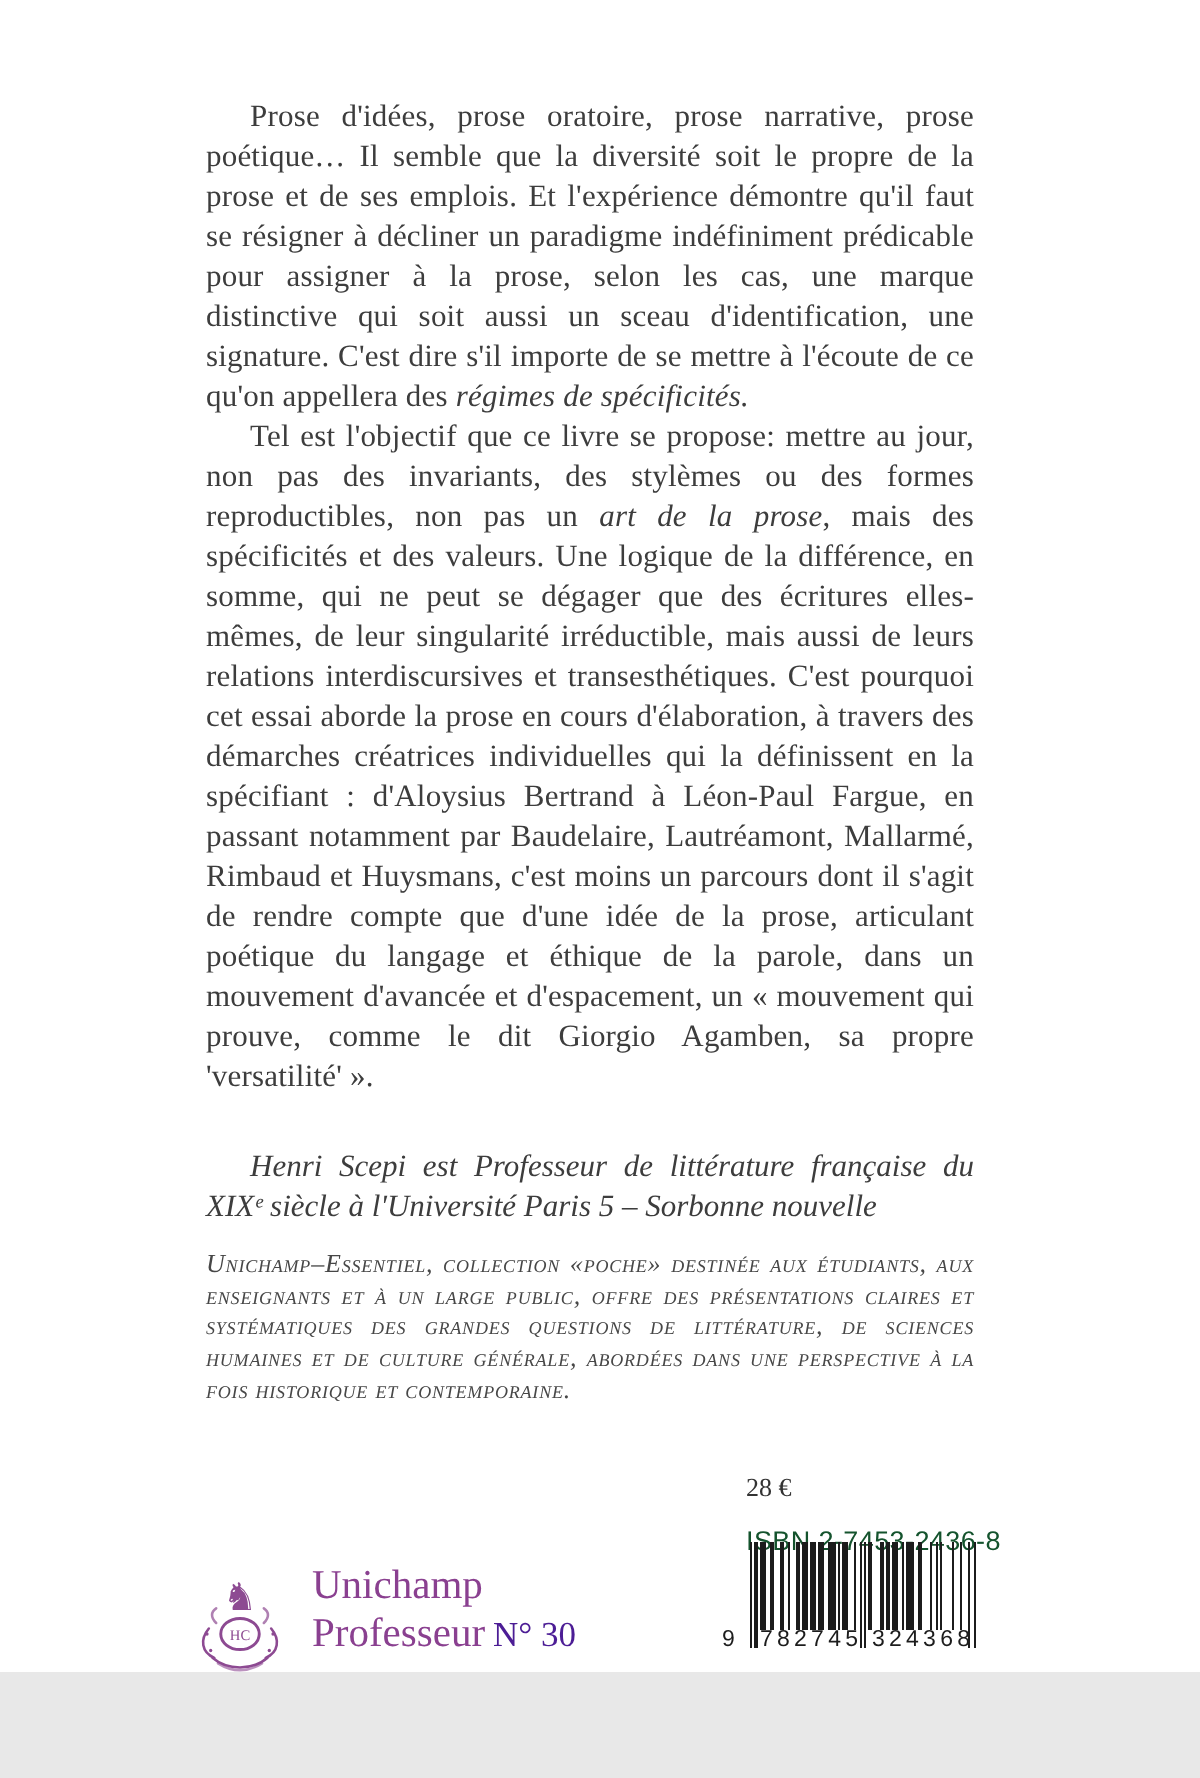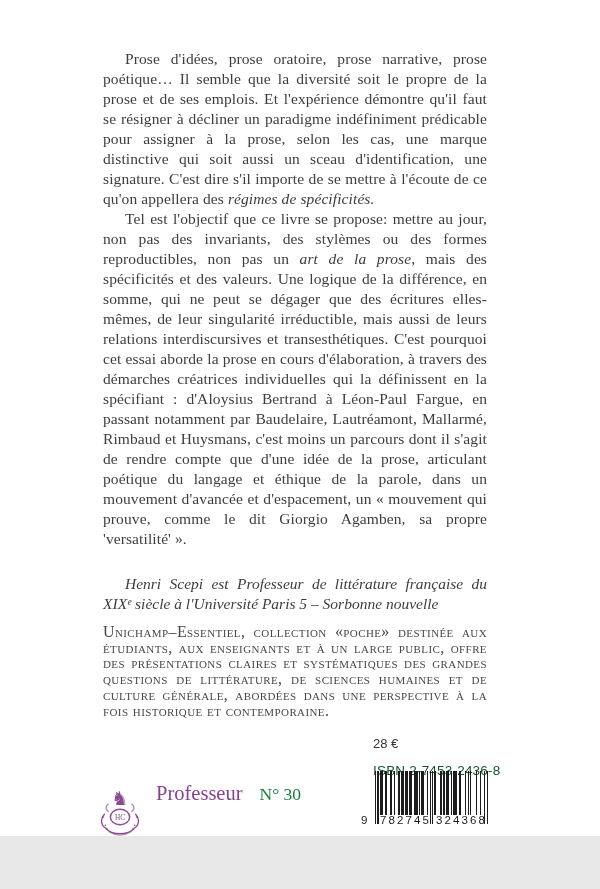--- a/index.html
+++ b/index.html
@@ -28,30 +28,31 @@
     left:103px;top:574px;width:384px;
     font-size:15.5px;line-height:20px;
     font-style:italic;
     text-align:justify;
     text-indent:22px;
   }
   
   .collection-note{
     position:absolute;
     left:103px;top:624px;width:384px;
-    font-size:16px;line-height:15.7px;
+    font-size:13px;line-height:15.7px;
     font-variant:small-caps;
     letter-spacing:0.4px;
     text-align:justify;
     color:#474747;
+    font-style:italic;
   }
   
   .price{
     position:absolute;left:373px;top:736px;
-    font-family:Liberation Sans, sans-serif;
+    font-family:Liberation Serif, serif;
     font-size:13px;color:#333;
   }
   .isbn{
     position:absolute;left:373px;top:763px;
     font-family:"Liberation Sans","DejaVu Sans",sans-serif;
     font-size:13.5px;color:#14532d;letter-spacing:0.2px;
   }
   .barcode-wrap{position:absolute;left:375px;top:771px;width:114px;height:56px;}
   .bars{display:flex;align-items:flex-start;width:114px;}
   .bm{flex:none;width:1.2px;height:44px;}
@@ -67,21 +68,21 @@
   .bc-g2{position:absolute;left:61px;width:49px;display:flex;justify-content:space-between;}
   
   .publisher{
     position:absolute;left:97px;top:782px;
     display:flex;align-items:flex-start;
   }
   .emblem{flex:none;margin-top:2px;}
   .pub-text{margin-left:13px;line-height:23.5px;}
   .pub-line1{font-size:20.5px;}
   .pub-line2{font-size:20.5px;}
-  .pub-num{font-size:17.5px;color:#15803d;margin-left:13px;}
+  .pub-num{font-size:17.5px;color:#4c1d95;margin-left:0;}
 </style>
 </head>
 <body>
 
 <div class="page">
 
   <div class="blurb">
       <p><span>Prose d'idées, prose oratoire, prose narrative, prose poétique… Il semble que la diversité soit le propre de la prose et de ses emplois. Et l'expérience démontre qu'il faut se résigner à décliner un paradigme indéfiniment prédicable pour assigner à la prose, selon les cas, une marque distinctive qui soit aussi un sceau d'identification, une signature. C'est dire s'il importe de se mettre à l'écoute de ce qu'on appellera des </span><i>régimes de spécificités.</i></p>
       <p><span>Tel est l'objectif que ce livre se propose: mettre au jour, non pas des invariants, des stylèmes ou des formes reproductibles, non pas un </span><i>art de la prose</i><span>, mais des spécificités et des valeurs. Une logique de la différence, en somme, qui ne peut se dégager que des écritures elles-mêmes, de leur singularité irréductible, mais aussi de leurs relations interdiscursives et transesthétiques. C'est pourquoi cet essai aborde la prose en cours d'élaboration, à travers des démarches créatrices individuelles qui la définissent en la spécifiant : d'Aloysius Bertrand à Léon-Paul Fargue, en passant notamment par Baudelaire, Lautréamont, Mallarmé, Rimbaud et Huysmans, c'est moins un parcours dont il s'agit de rendre compte que d'une idée de la prose, articulant poétique du langage et éthique de la parole, dans un mouvement d'avancée et d'espacement, un « mouvement qui prouve, comme le dit Giorgio Agamben, sa propre 'versatilité' ».</span></p>
     </div>
@@ -229,20 +230,21 @@
             <circle cx="43" cy="36" r="0.9"></circle>
           <circle cx="9" cy="45" r="0.9"></circle>
             <circle cx="41" cy="45" r="0.9"></circle>
         </g>
         <ellipse cx="25" cy="36" rx="10.5" ry="8.5" fill="none" stroke="#8d4a92" stroke-width="1.6"></ellipse>
         <text id="emblem-monogram" x="25" y="39.5" font-size="8" text-anchor="middle" fill="#8d4a92" font-family="'Liberation Serif',serif">HC</text>
         <text x="25" y="23" font-size="21" text-anchor="middle" fill="#8d4a92">♞</text>
       </svg>
     </span>
     <span class="pub-text">
+      <span class="pub-line1" style="color:#8a4090;display:block;">Unichamp</span>
       <span style="display:block;">
         <span class="pub-line2" style="color:#8a4090;">Professeur</span>
         <span class="pub-num">N° 30</span>
       </span>
     </span>
   </div>
 
 </div>
 
 </body></html>

